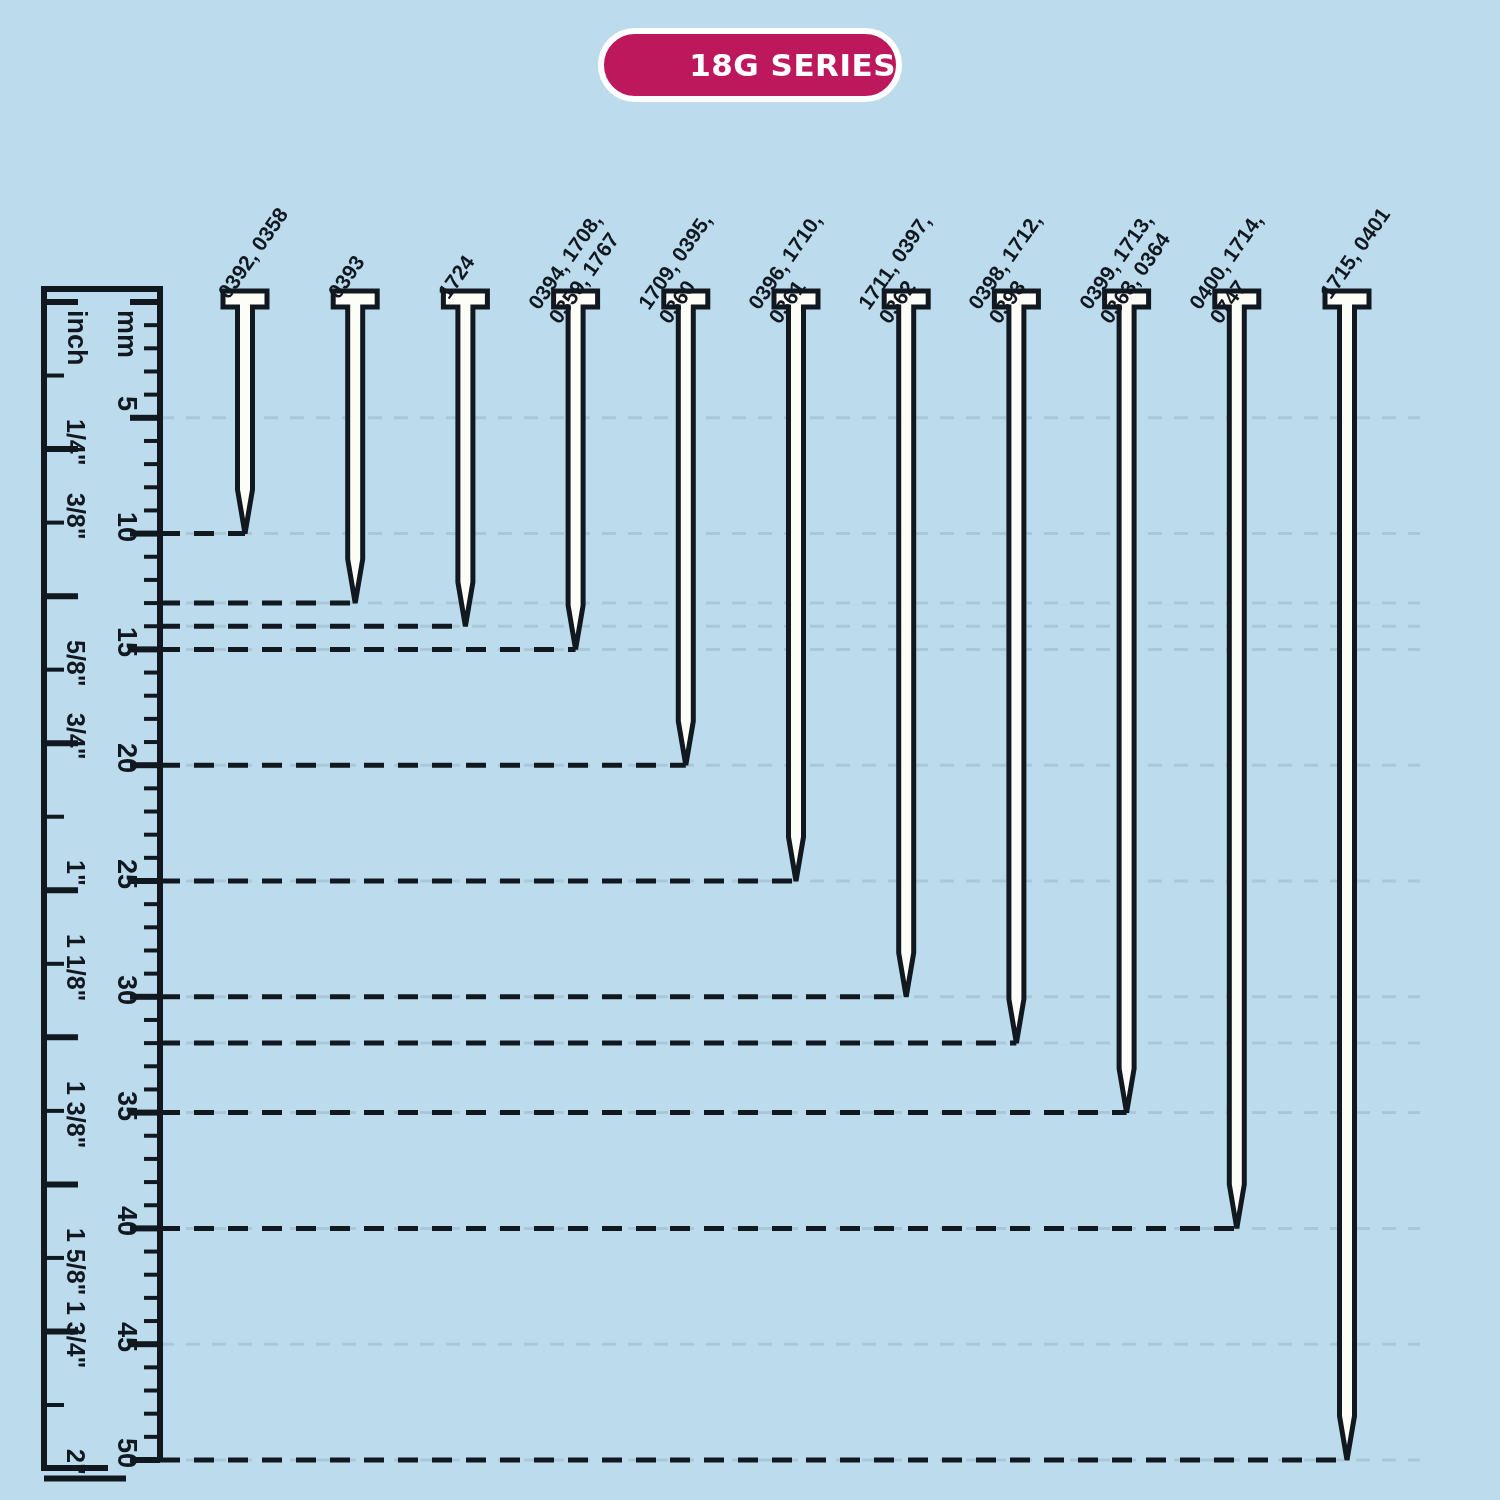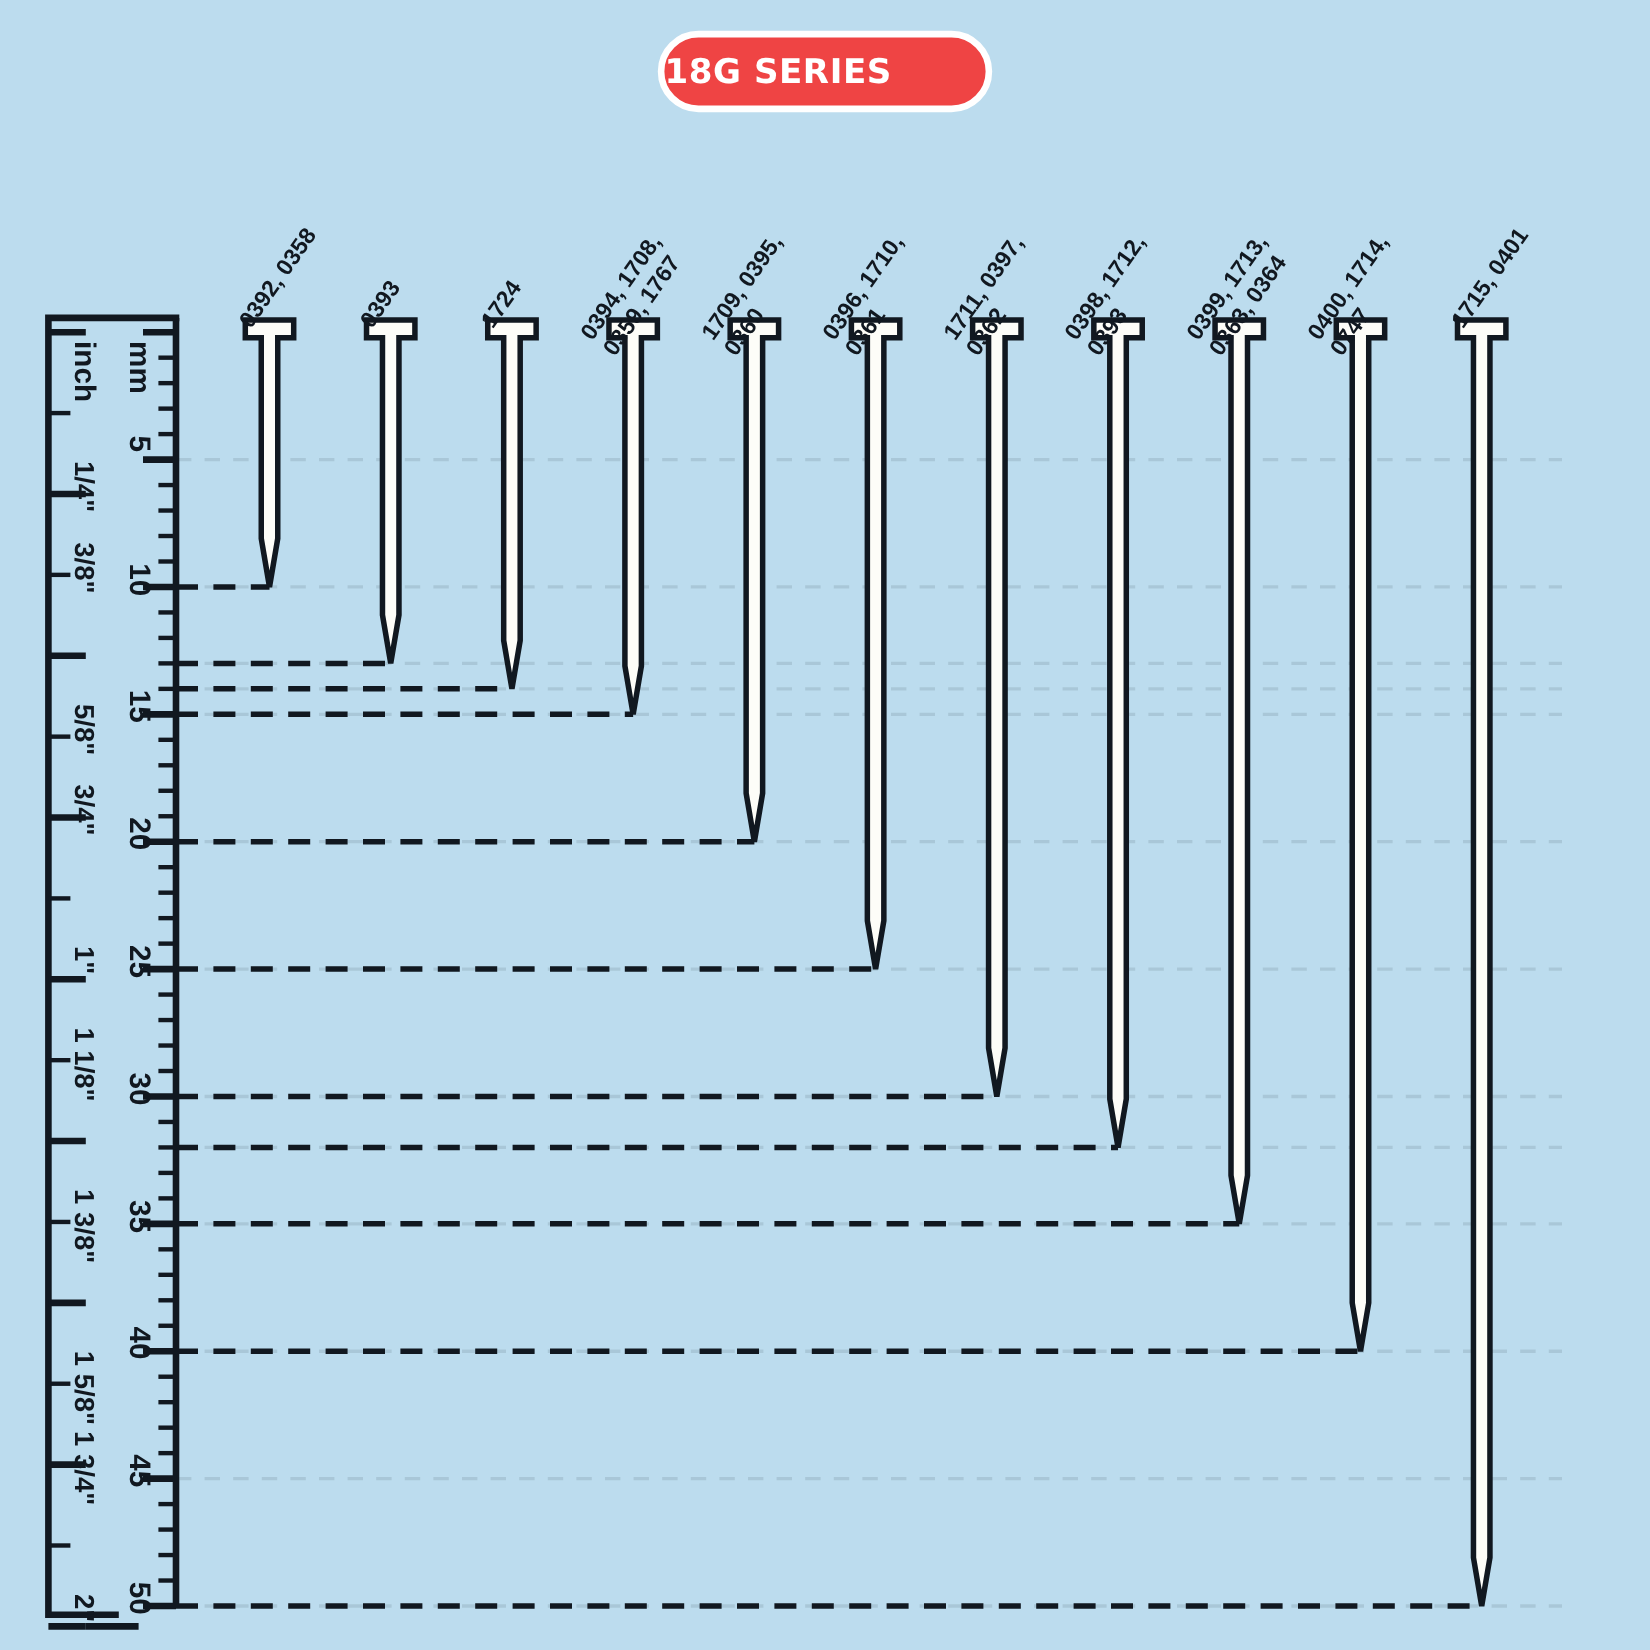--- a/index.html
+++ b/index.html
@@ -10,25 +10,25 @@
     overflow:hidden;
     position:relative;
   }
   #stage{position:absolute;inset:0;}
   svg#chart{position:absolute;top:0;left:0;width:1500px;height:1500px;}
 
   .badge{
     position:absolute;
     left:598px; top:28px;
     width:304px; height:74px;
-    background:#ef4444;
+    background:#be185d;
     border:6px solid #ffffff;
     border-radius:40px;
     box-sizing:border-box;
-    display:flex;align-items:center;justify-content:flex-start;
+    display:flex;align-items:center;justify-content:flex-end;
   }
   .badge-text{
     color:#ffffff;
     font-size:31px;
     font-weight:bold;
     letter-spacing:0.5px;
     font-family:"DejaVu Sans",sans-serif;
     white-space:nowrap;
   }
 

